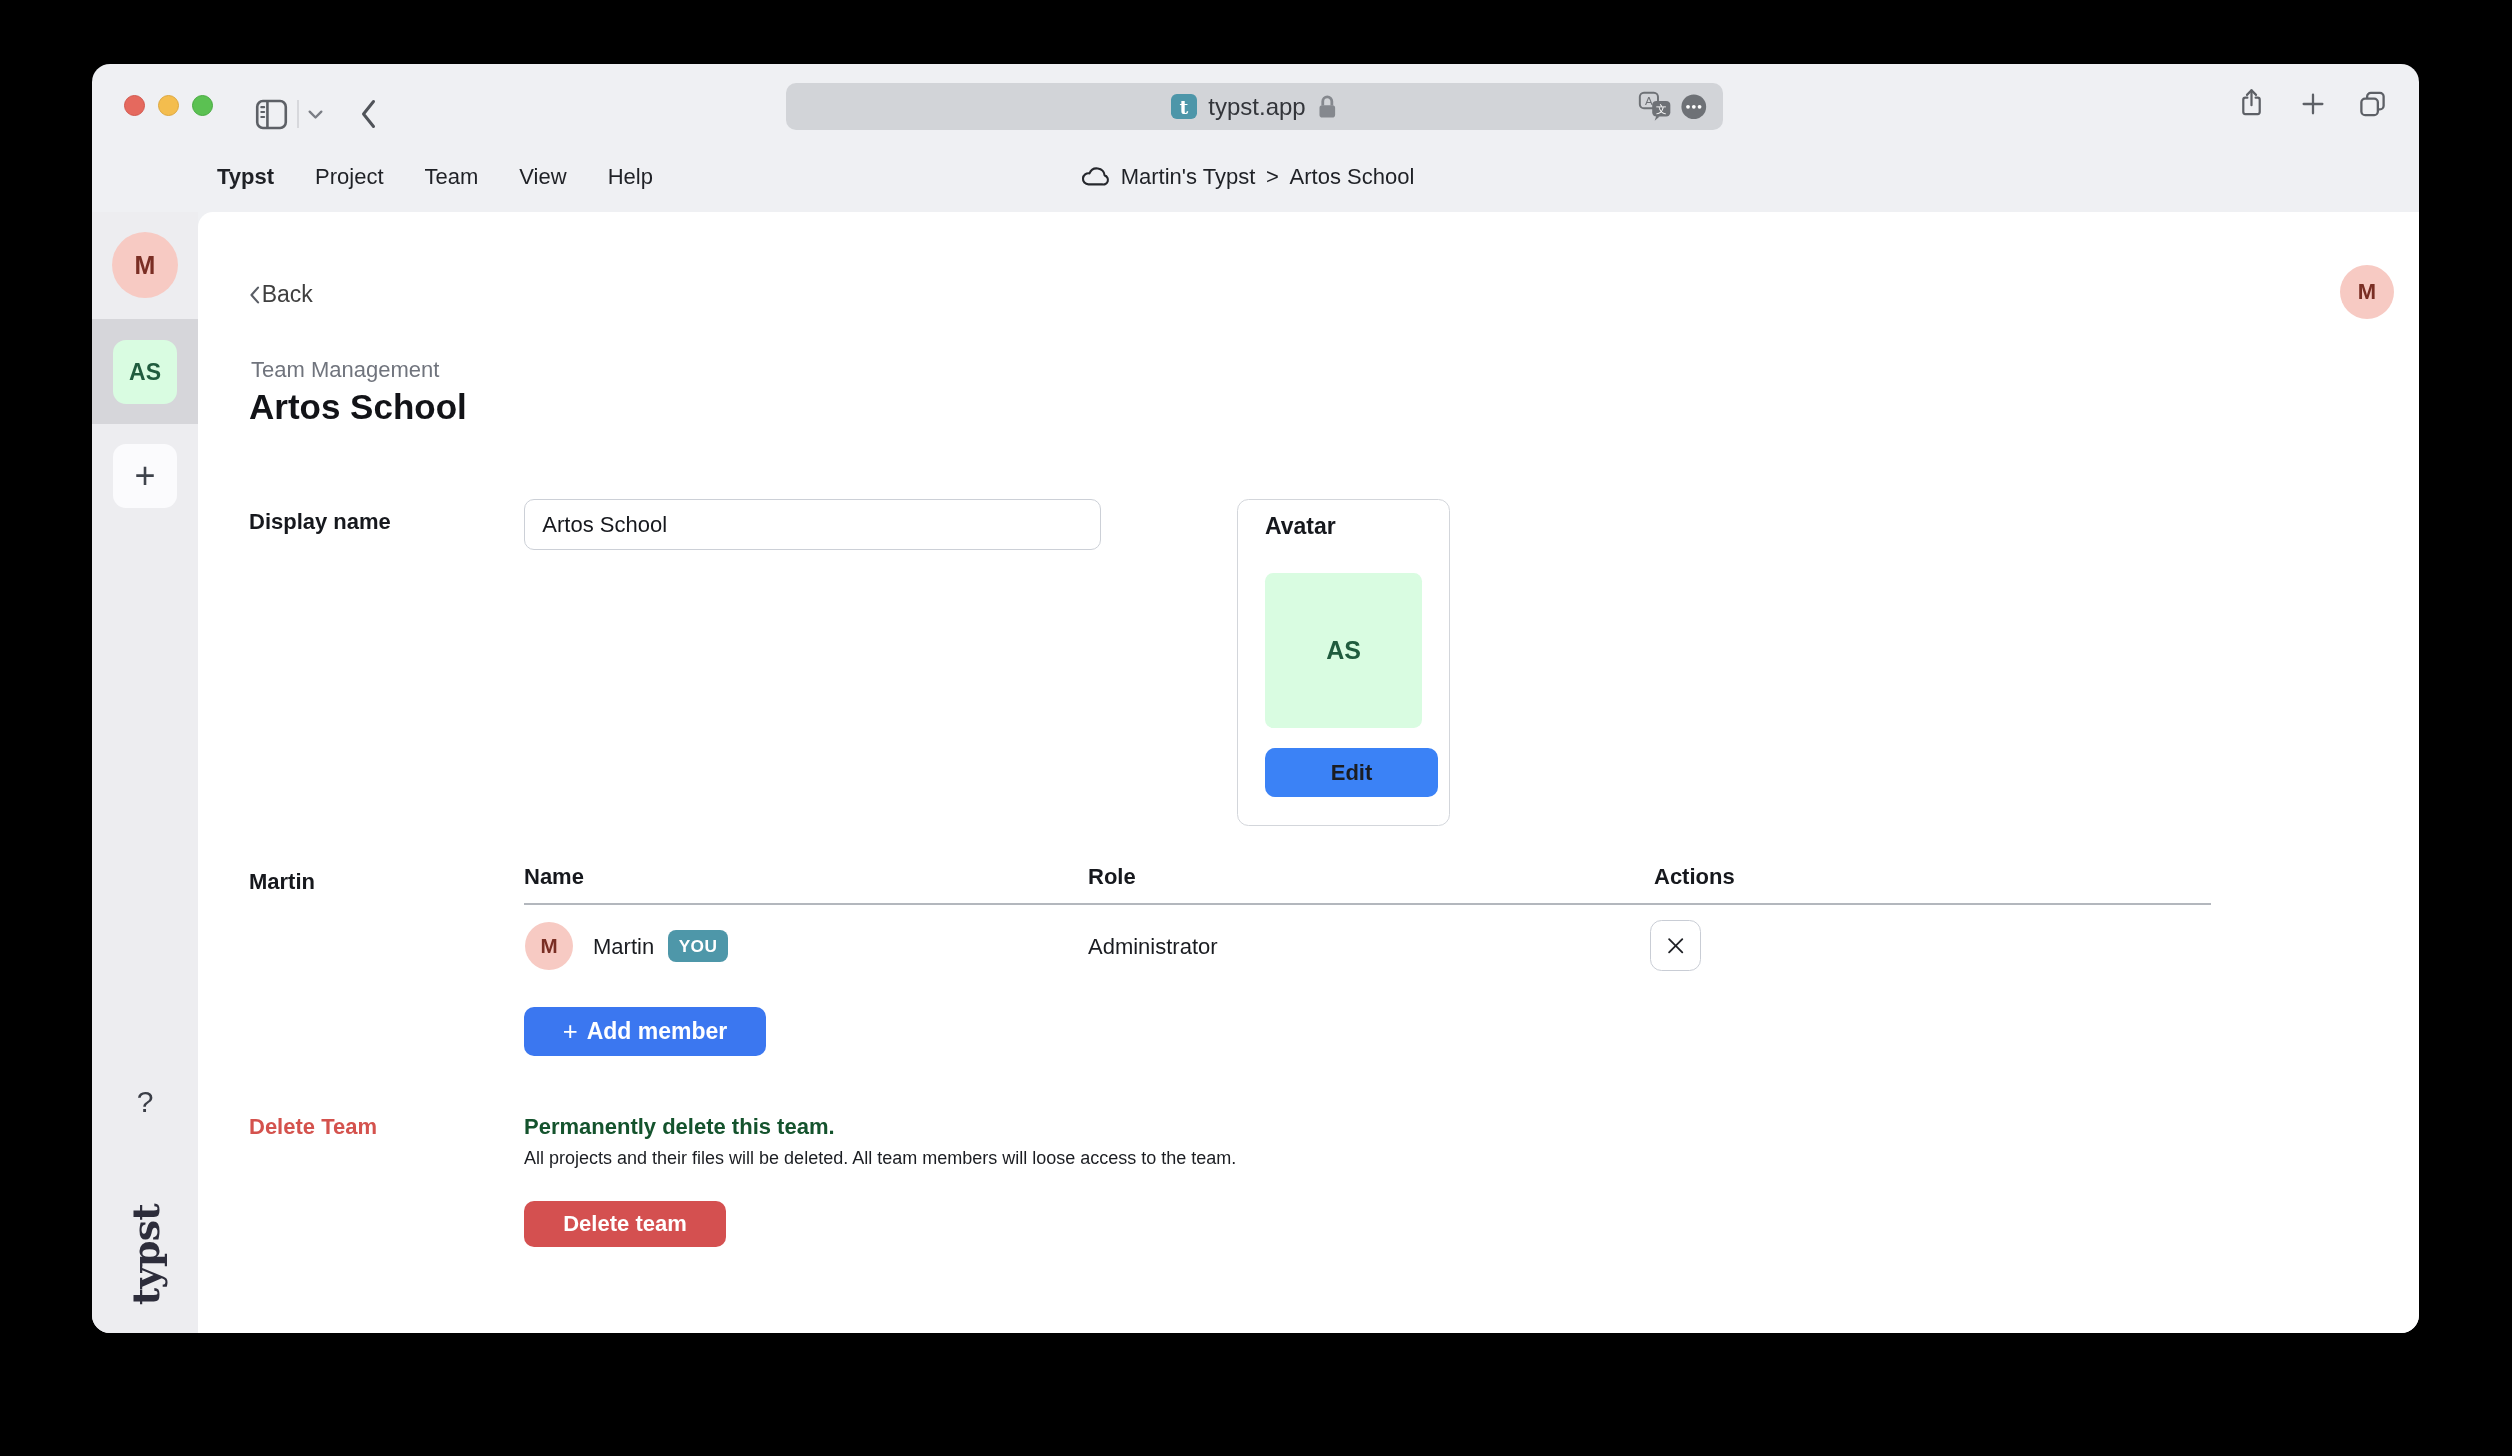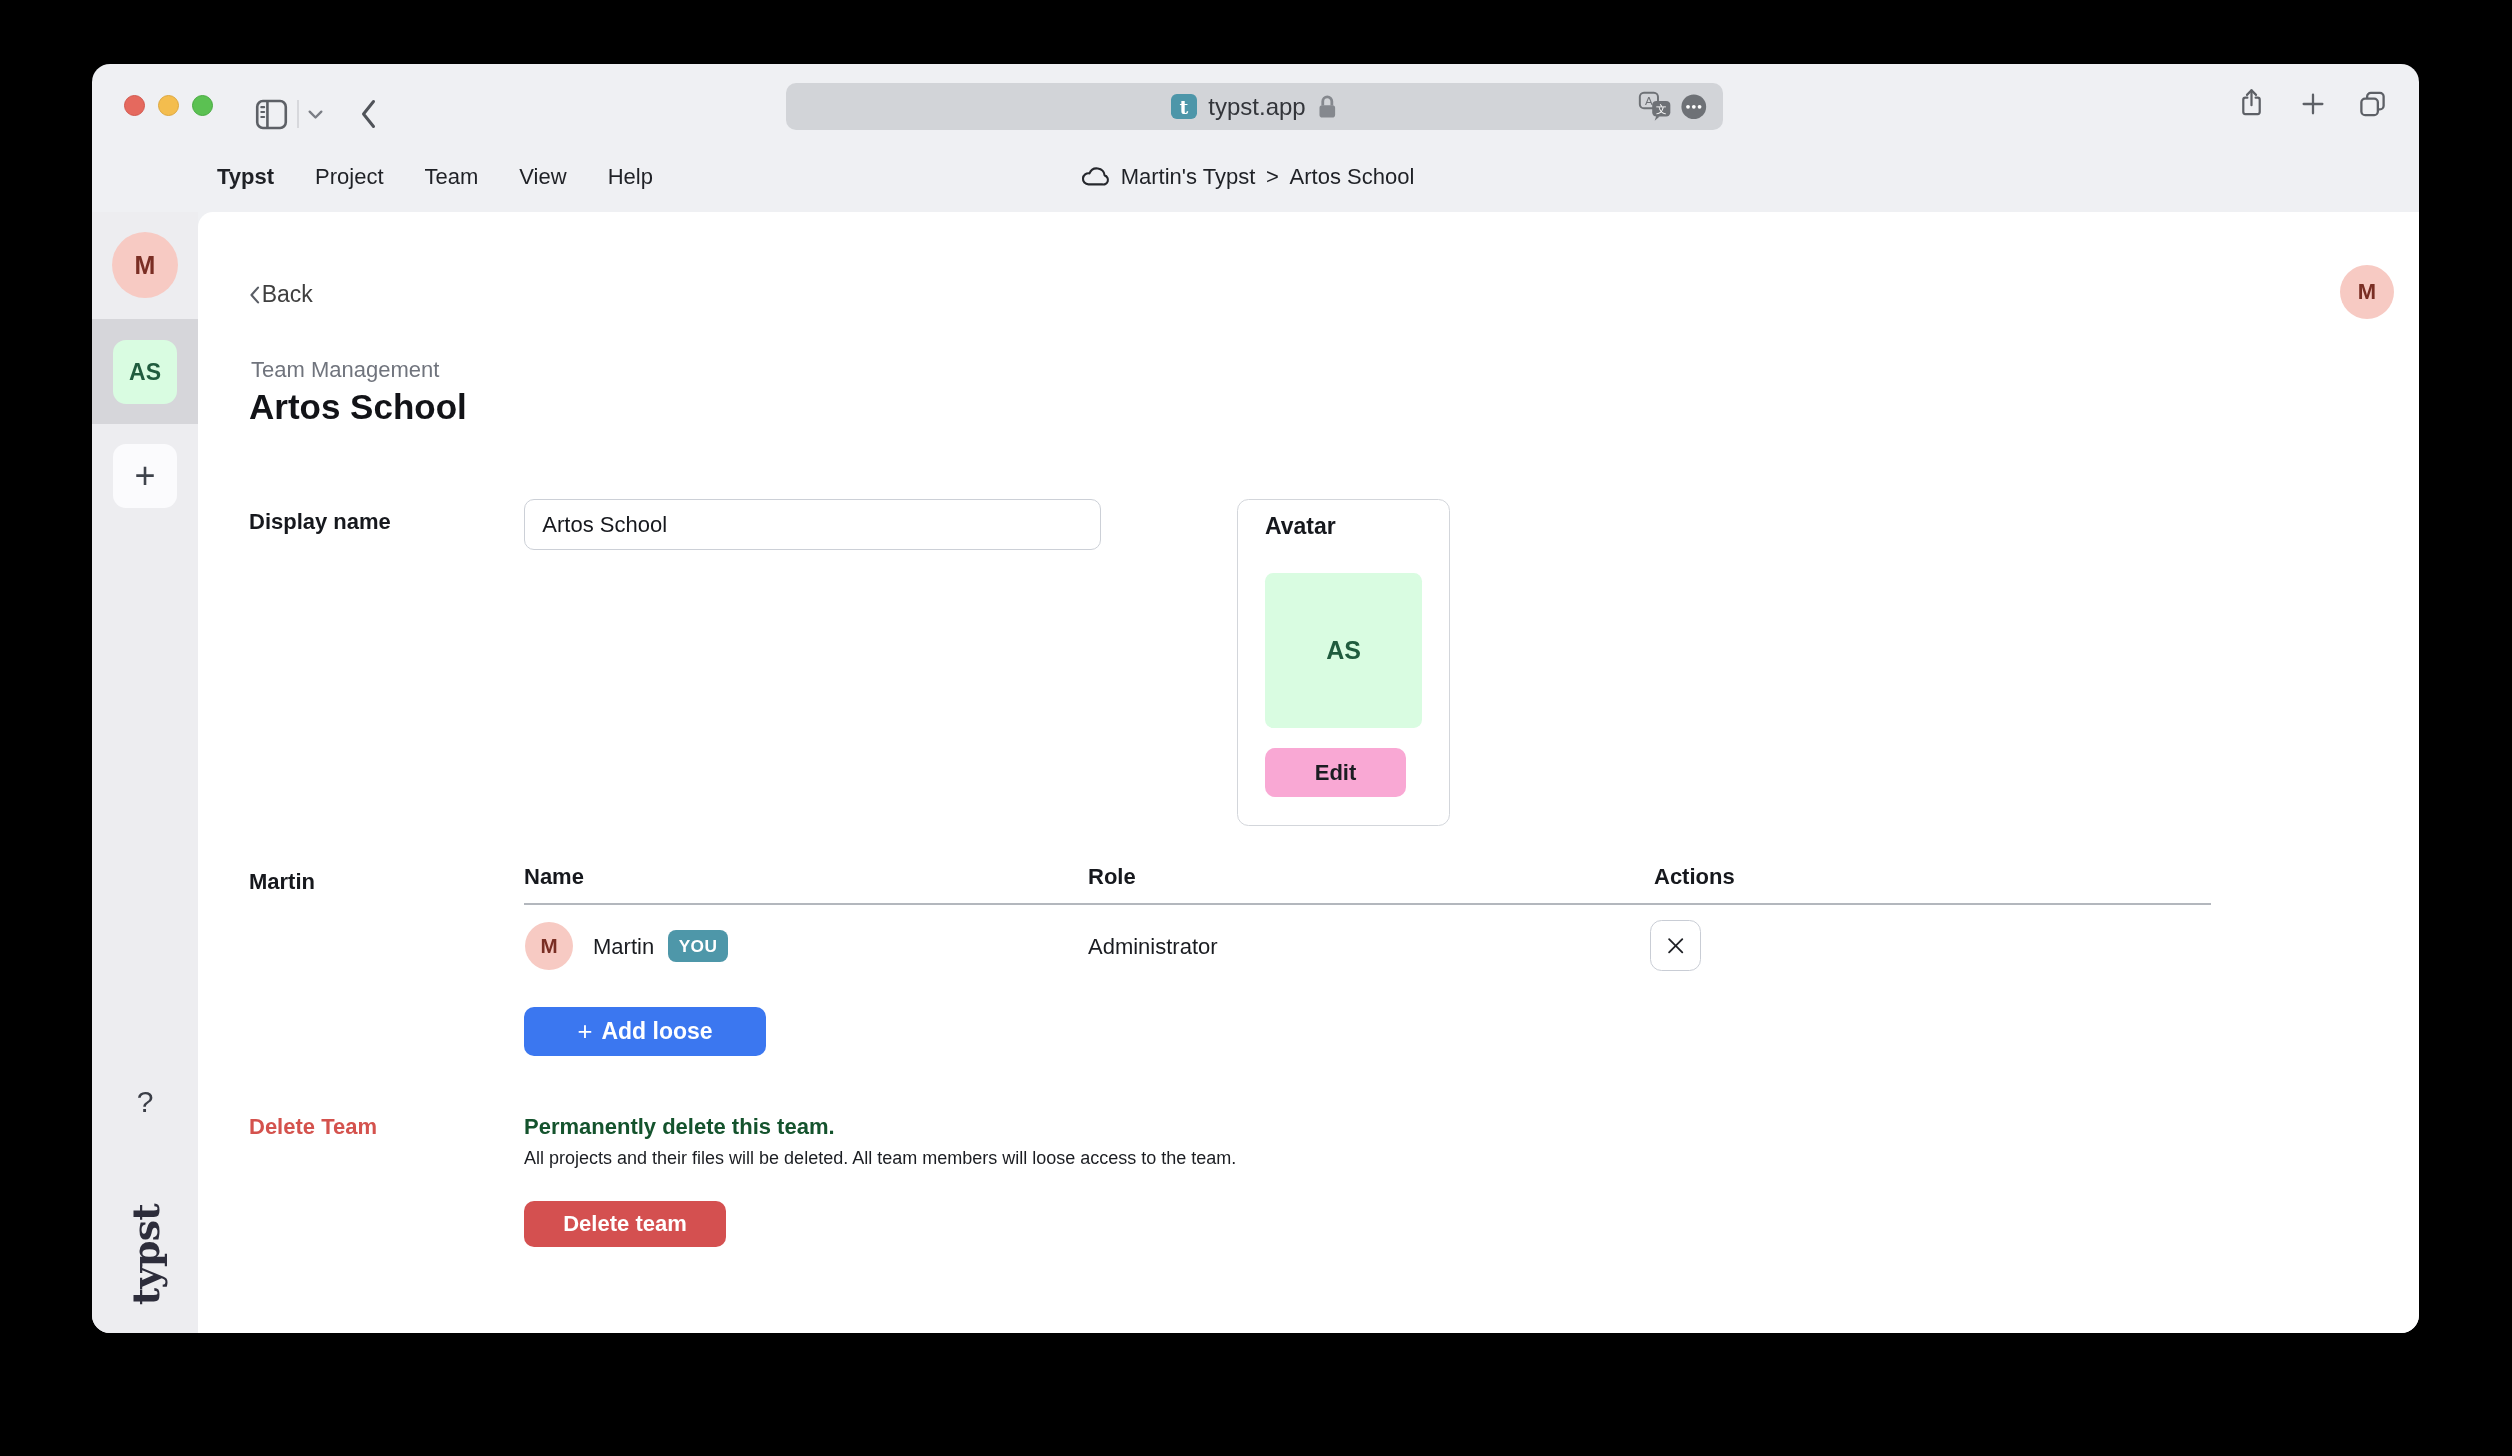--- a/index.html
+++ b/index.html
@@ -67,22 +67,22 @@
   .display-input { position:absolute; left:326px; top:287px; width:577px; height:51px;
                    border:1.6px solid #ccd0d7; border-radius:10px; background:#fff;
                    font-family:"Liberation Sans", sans-serif; font-size:22px; color:#16181d; padding:0 17.3px; outline:none; }
 
   .avatar-card { position:absolute; left:1039px; top:287px; width:213px; height:327px;
                  border:1.6px solid #d3d6db; border-radius:11.5px; background:#fff; }
   .avatar-card-title { position:absolute; left:27px; top:13px; font-size:23px; font-weight:bold; color:#16181d; }
   .avatar-tile-big { position:absolute; left:27px; top:73px; width:157px; height:155px; border-radius:8.2px;
                      background:#d9fce1; color:#205c3e; font-weight:bold; font-size:25px;
                      display:flex; align-items:center; justify-content:center; }
-  .edit-btn { position:absolute; left:27px; top:248px; width:141px; height:49px; border:none; border-radius:10px;
-              background:#f9a8d4; font-family:"Liberation Sans", sans-serif; font-size:22px; font-weight:bold;
+  .edit-btn { position:absolute; left:27px; top:248px; width:173px; height:49px; border:none; border-radius:10px;
+              background:#3b82f6; font-family:"Liberation Sans", sans-serif; font-size:22px; font-weight:bold;
               color:#1b1d22; cursor:pointer; }
 
   .col-header { position:absolute; top:652px; font-size:22px; font-weight:bold; color:#16181d; }
   .table-line { position:absolute; left:326px; top:691px; width:1687px; height:1.6px; background:#b3b7bd; }
 
   .row-avatar { position:absolute; left:327px; top:710px; width:48px; height:48px; border-radius:50%;
                 background:#f7cac3; color:#7a2e24; font-weight:bold; font-size:20.6px;
                 display:flex; align-items:center; justify-content:center; }
   .row-text { position:absolute; font-size:22px; color:#1a1c21; }
   .you-badge { position:absolute; left:470px; top:718px; height:32px; padding:0 10.7px; border-radius:8px;
@@ -270,21 +270,21 @@
           <button class="x-btn">
             <svg width="21.4" height="21.4" viewBox="0 0 26 26" fill="none" stroke="#1f2126" stroke-width="2.2" stroke-linecap="round">
               <line x1="5" y1="5" x2="21" y2="21"></line>
               <line x1="21" y1="5" x2="5" y2="21"></line>
             </svg>
           </button>
         </div>
 
         <button class="add-btn">
           <span class="plus">+</span>
-          <span class="lbl">Add loose</span>
+          <span class="lbl">Add member</span>
         </button>
 
         <div class="danger-label">Delete Team</div>
         <div class="danger-head">Permanently delete this team.</div>
         <div class="danger-desc">All projects and their files will be deleted. All team members will loose access to the team.</div>
         <button class="delete-btn">Delete team</button>
 
       </div>
     </div>
 

